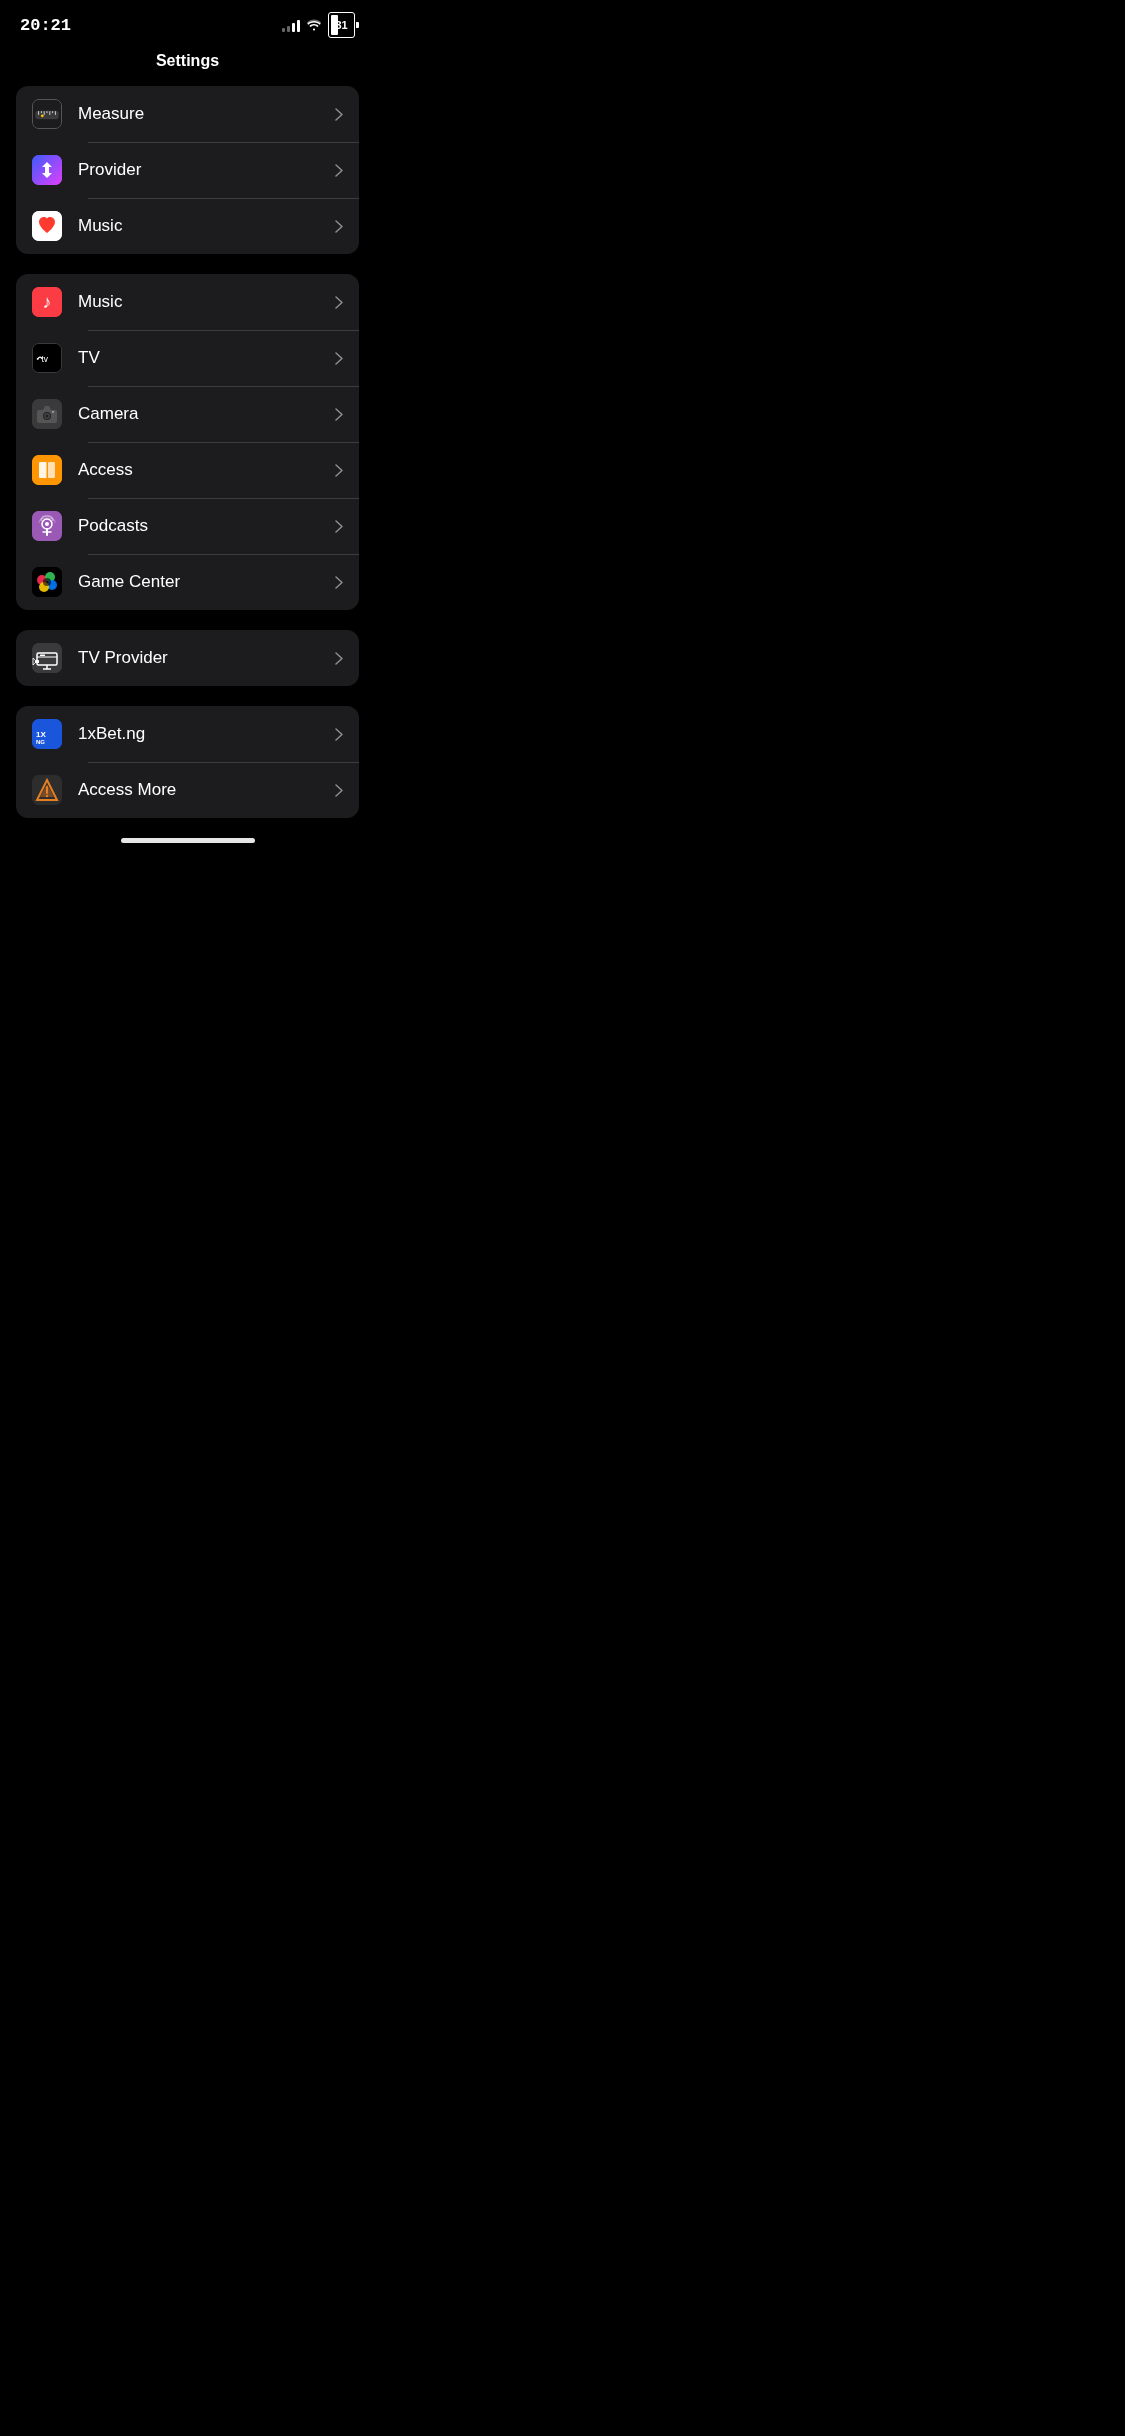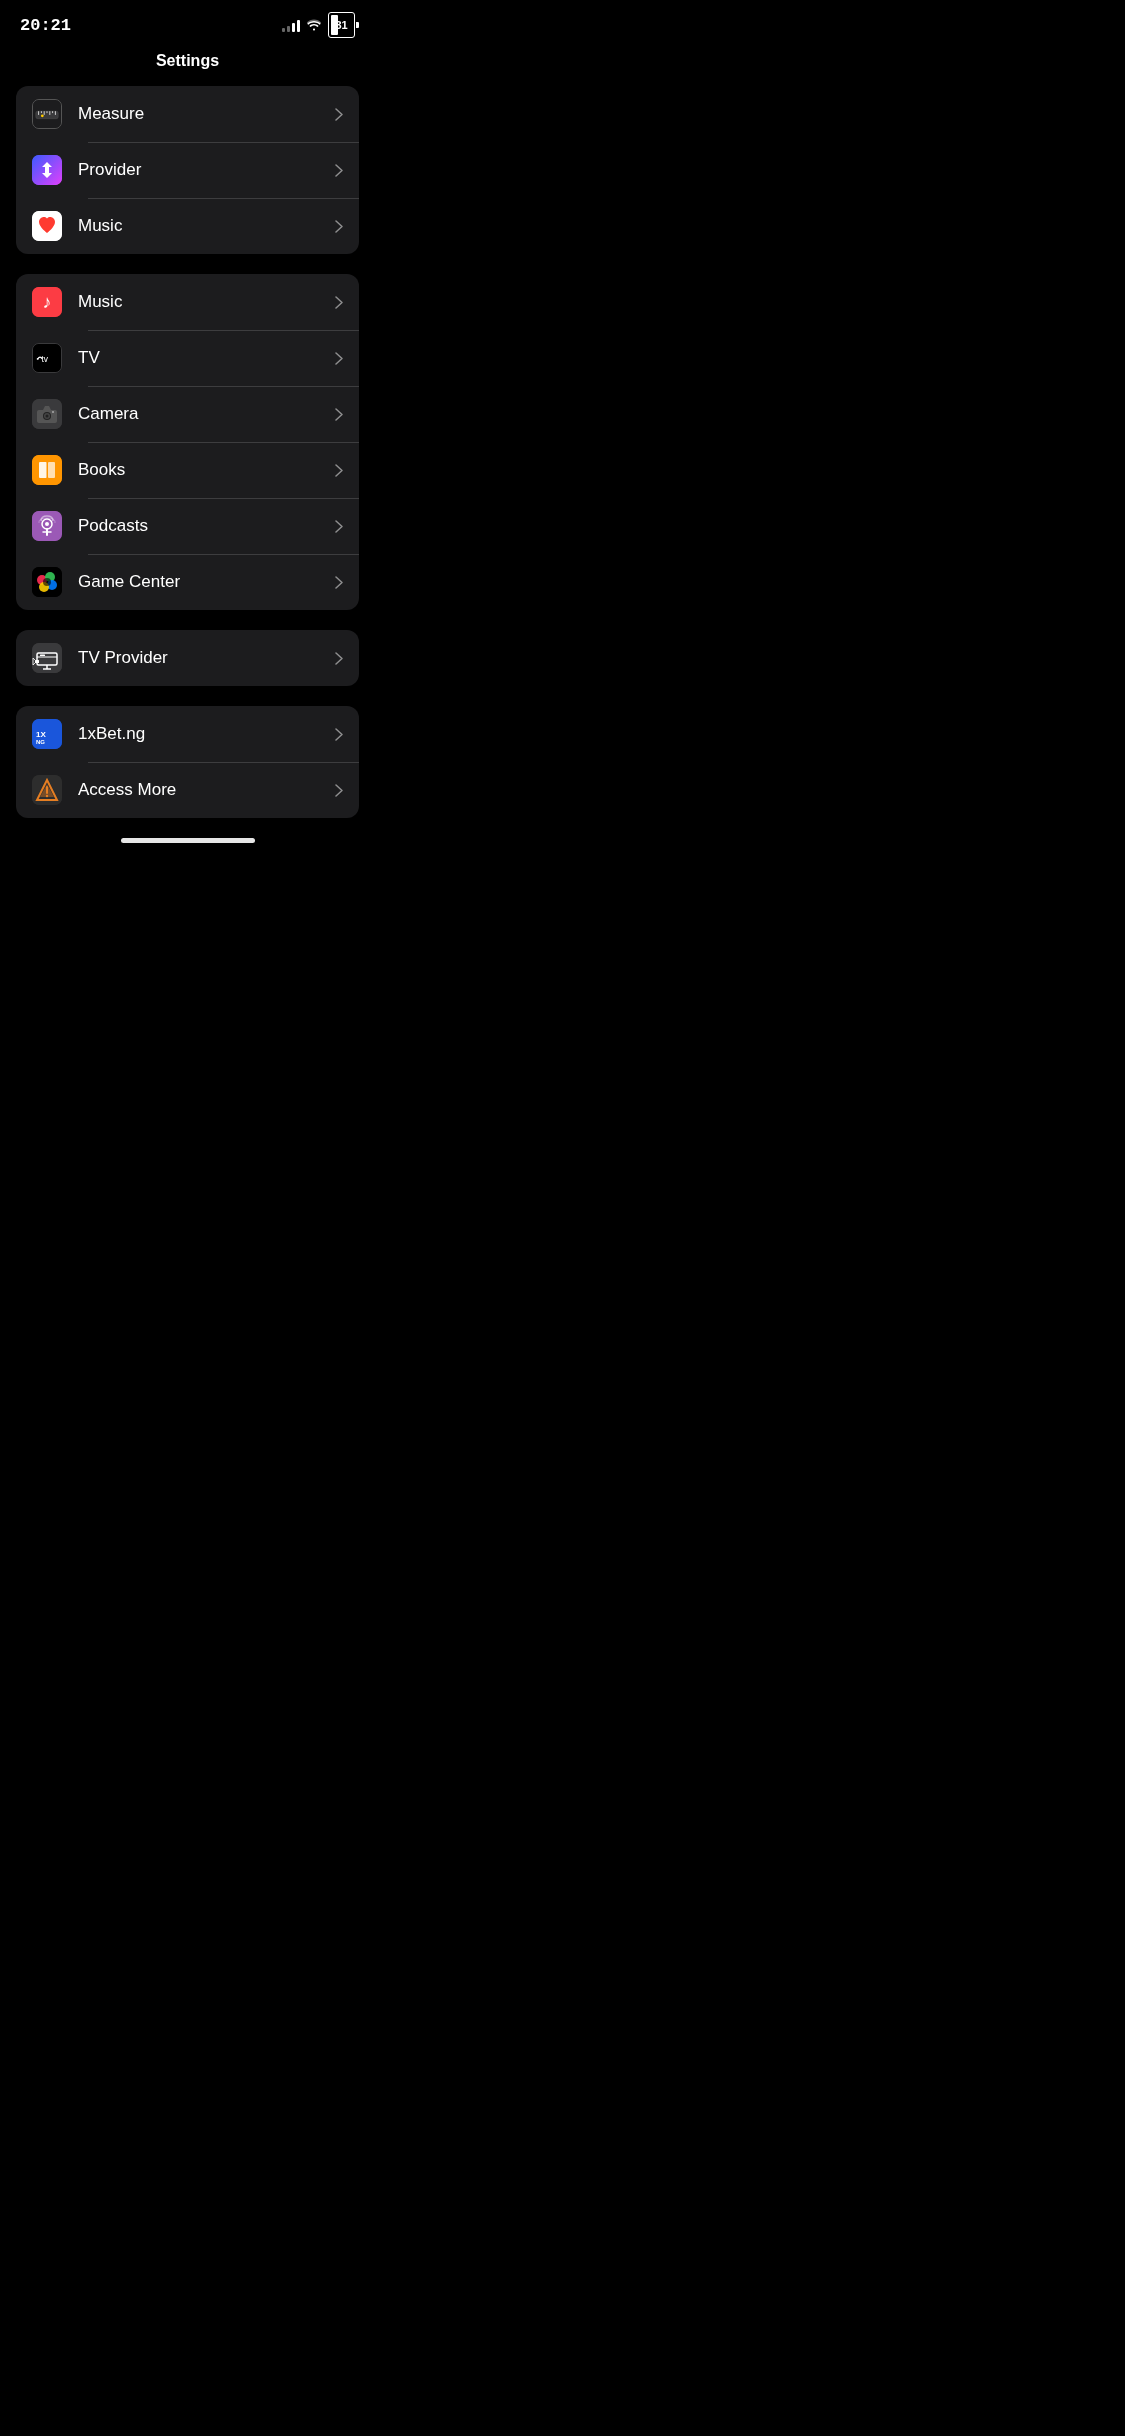--- a/index.html
+++ b/index.html
@@ -360,21 +360,21 @@
 
   <div class="settings-item">
     <div class="app-icon icon-books">
       <svg viewBox="0 0 30 30" width="30" height="30">
         <rect width="30" height="30" rx="6" fill="#ff9500"></rect>
         <rect x="7" y="7" width="8" height="16" rx="1" fill="white" opacity="0.9"></rect>
         <rect x="16" y="7" width="7" height="16" rx="1" fill="white" opacity="0.7"></rect>
         <line x1="15" y1="7" x2="15" y2="23" stroke="#ff9500" stroke-width="1"></line>
       </svg>
     </div>
-    <span class="item-label">Books</span>
+    <span class="item-label">Access</span>
     <svg class="chevron" viewBox="0 0 8 13" fill="none">
       <path d="M1 1l6 5.5L1 12" stroke="white" stroke-width="1.5" stroke-linecap="round" stroke-linejoin="round"></path>
     </svg>
   </div>
 
   <div class="settings-item">
     <div class="app-icon" style="background: linear-gradient(135deg, #9b59b6 0%, #6c3483 100%); border-radius:7px;">
       <svg viewBox="0 0 30 30" width="30" height="30">
         <rect width="30" height="30" rx="6" fill="#9b59b6"></rect>
         <circle cx="15" cy="13" r="5" fill="none" stroke="white" stroke-width="1.5"></circle>

